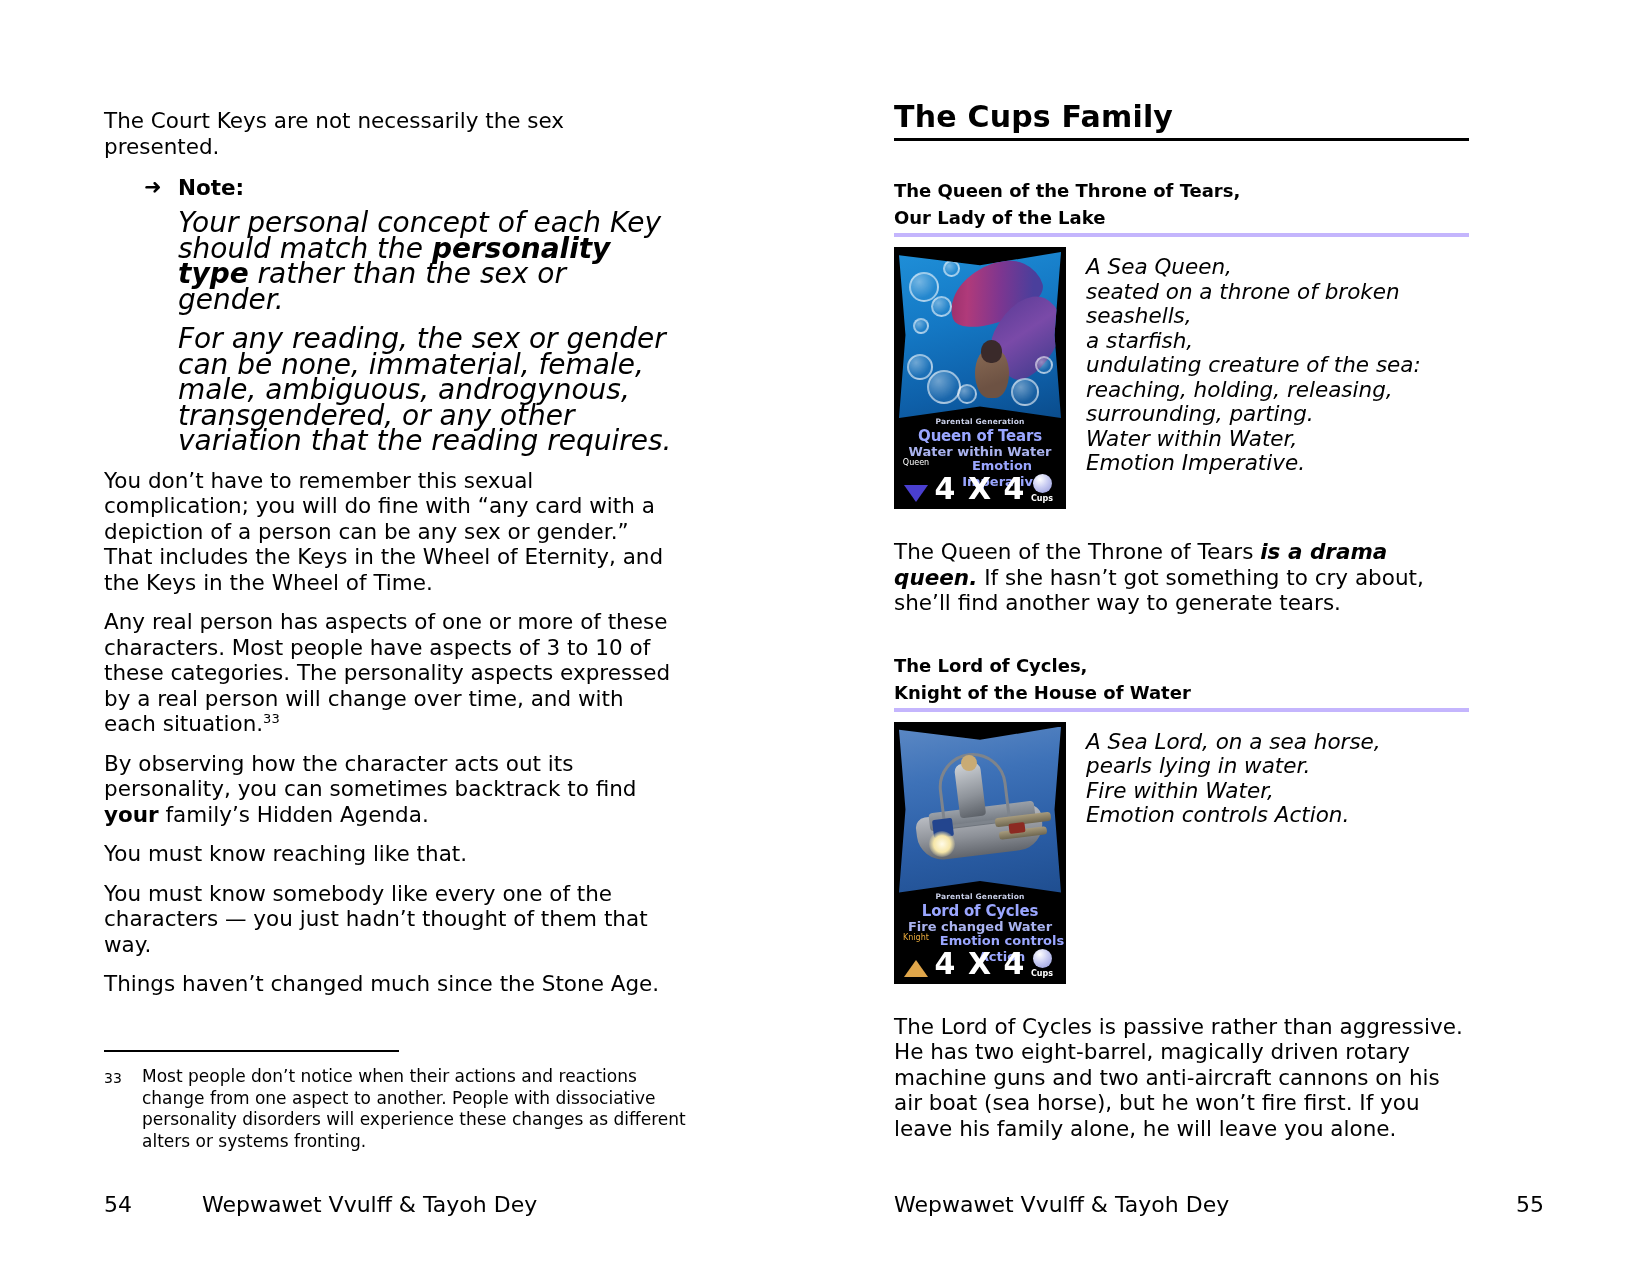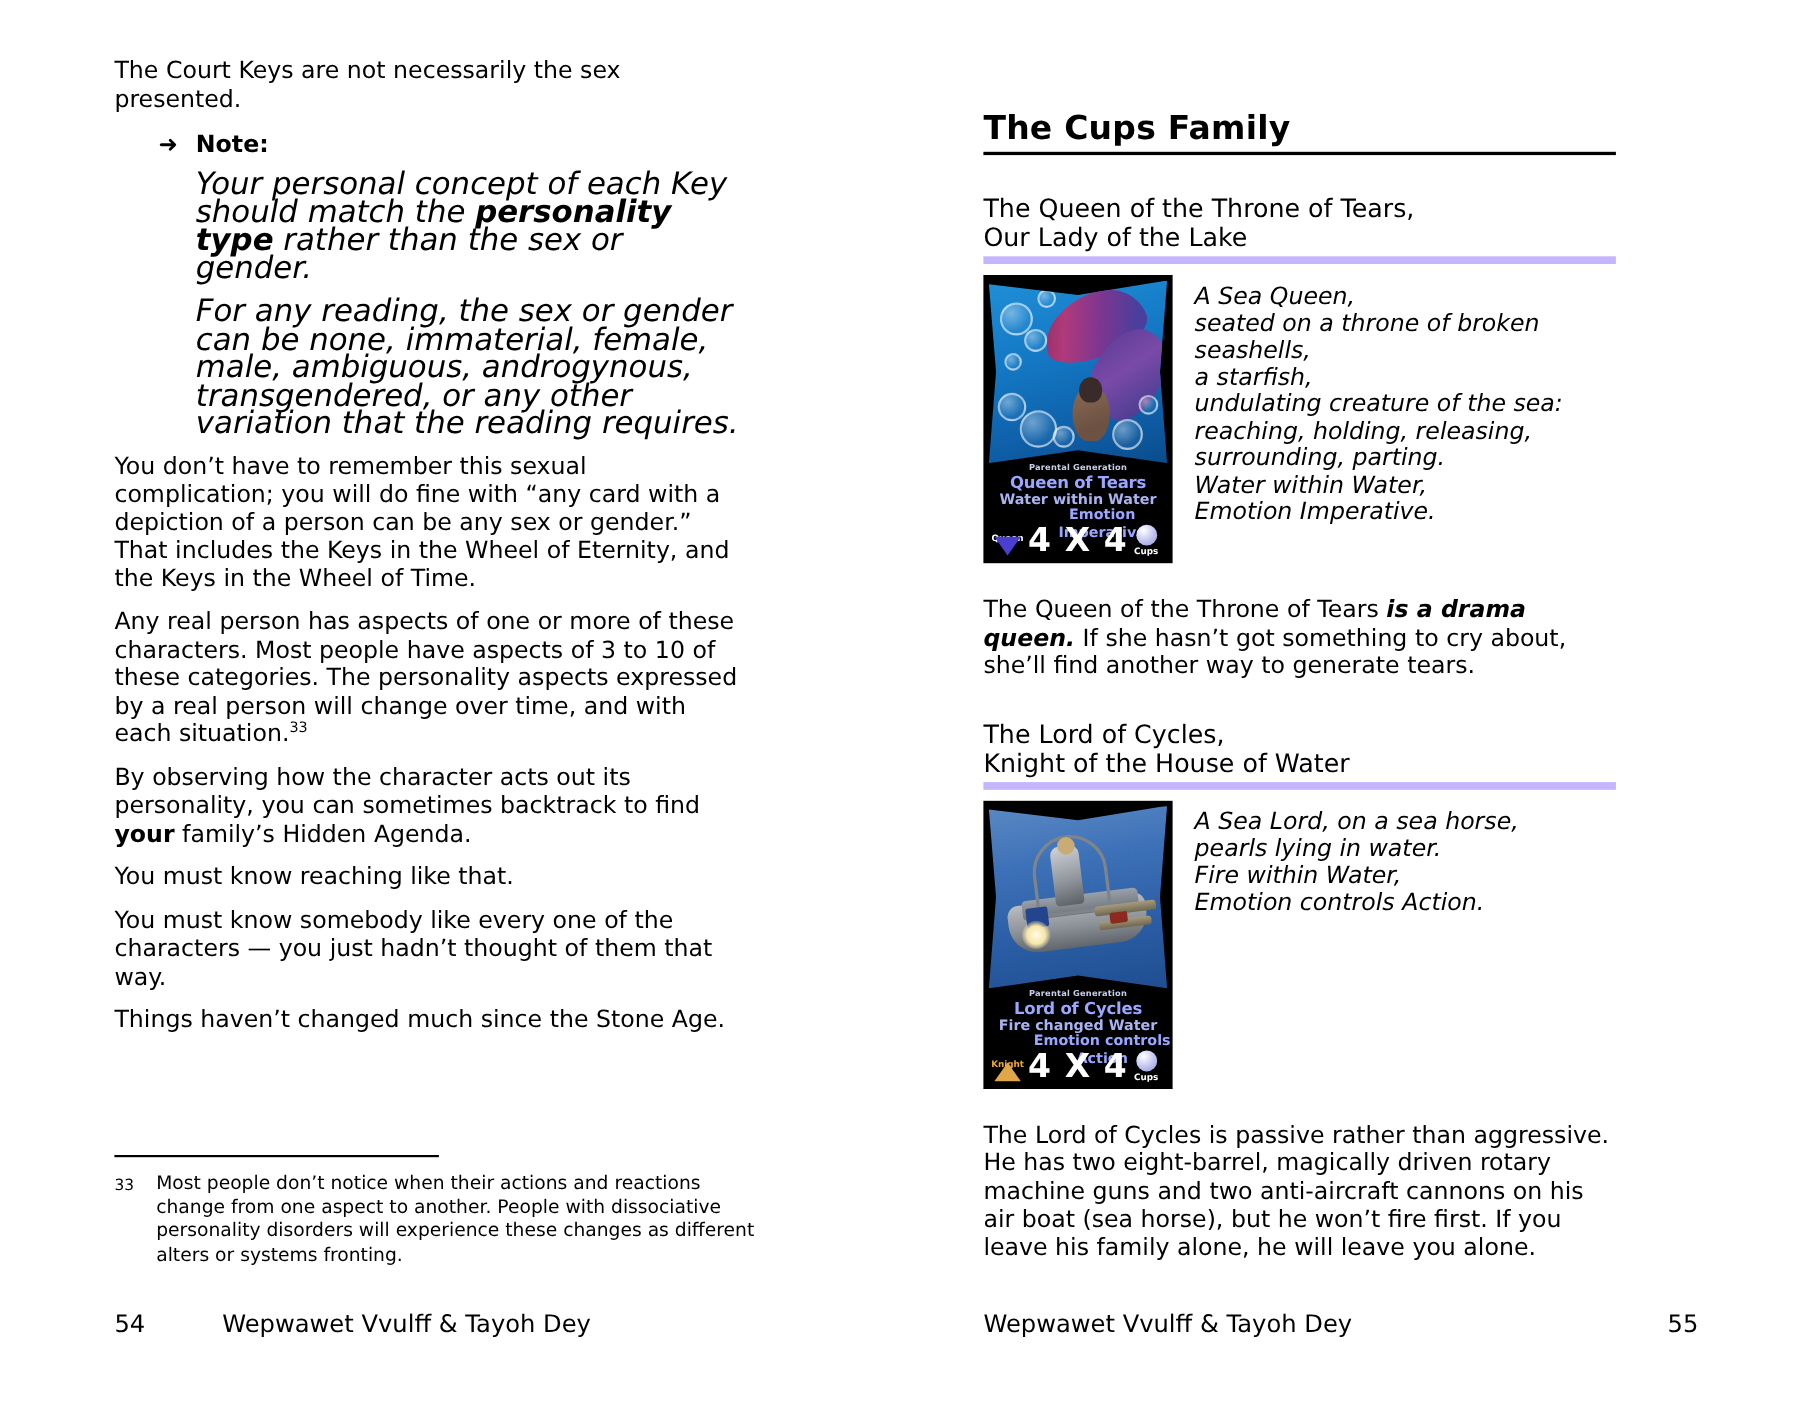--- a/index.html
+++ b/index.html
@@ -21,21 +21,21 @@
     width: 1649px;
     height: 1275px;
     display: flex;
   }
   .page {
     position: relative;
     width: 824px;
     height: 1275px;
     box-sizing: border-box;
   }
-  .page-left  { padding: 52px 110px 0 104px; }
+  .page-left  { padding: 108px 110px 0 104px; }
   .page-right { padding: 100px 110px 0 70px; }
 
   .col { width: 575px; position: relative; }
 
   p {
     margin: 0 0 14px 0;
     font-size: 21.5px;
     line-height: 25.5px;
   }
 
@@ -52,25 +52,25 @@
   h2.section {
     font-size: 24px;
     font-weight: bold;
     margin: 30px 0 4px 0;
     line-height: 28px;
     border-bottom: 2px solid #000;
     padding-bottom: 3px;
   }
   h2.section.first { margin-top: 26px; }
   h3.sub {
-    font-size: 23px;
-    font-weight: normal;
+    font-size: 18px;
+    font-weight: bold;
     margin: 0 0 4px 0;
     line-height: 27px;
-    border-bottom: 7px solid #c4b5fd;
+    border-bottom: 4px solid #c4b5fd;
     padding-bottom: 2px;
   }
   h3.sub.spaced { margin-top: 36px; }
 
   
   .note-head {
     display: flex;
     align-items: flex-start;
     margin: 16px 0 10px 0;
     padding-left: 40px;
@@ -338,23 +338,23 @@
   .tri-up {
     width: 0; height: 0;
     margin: 0 auto;
     border-left: 12px solid transparent;
     border-right: 12px solid transparent;
     border-bottom: 17px solid #e0a64a;
   }
   .rank-word {
     position: absolute;
     left: 4px;
-    bottom: 16px;
+    bottom: 40px;
     font-size: 8px;
-    font-weight: bold;
+    font-weight: normal;
     color: #ffffff;
     width: 36px;
     text-align: center;
   }
   .rank-word.knight { color: #e8a93c; }
   .card-num {
     position: absolute;
     left: 40px;
     bottom: 0px;
     width: 92px;

